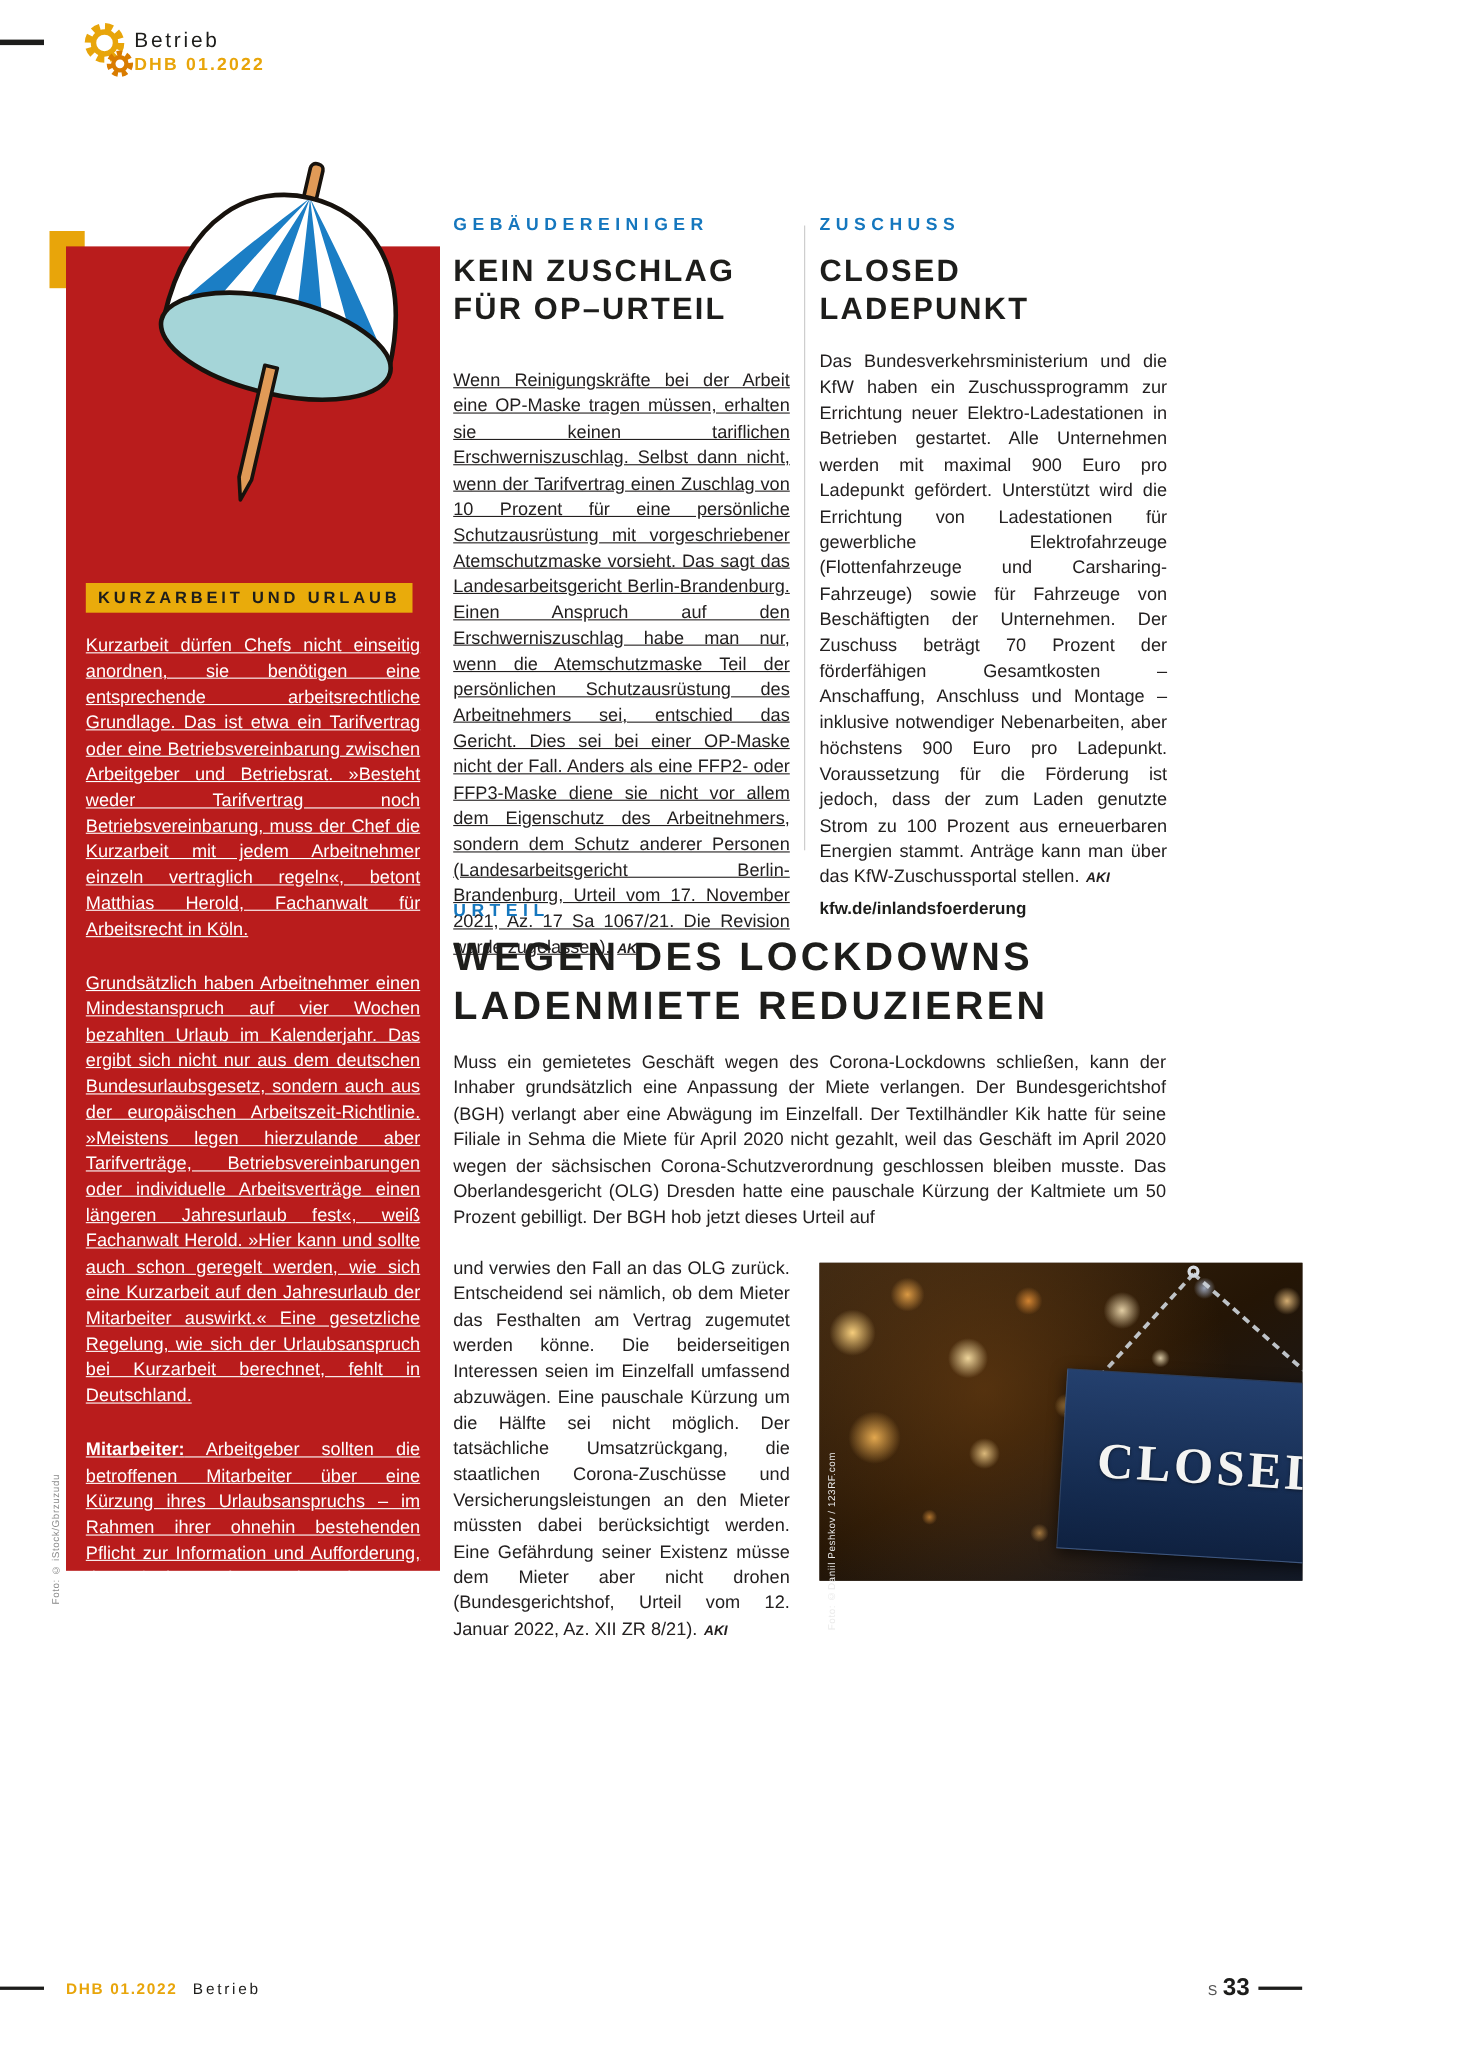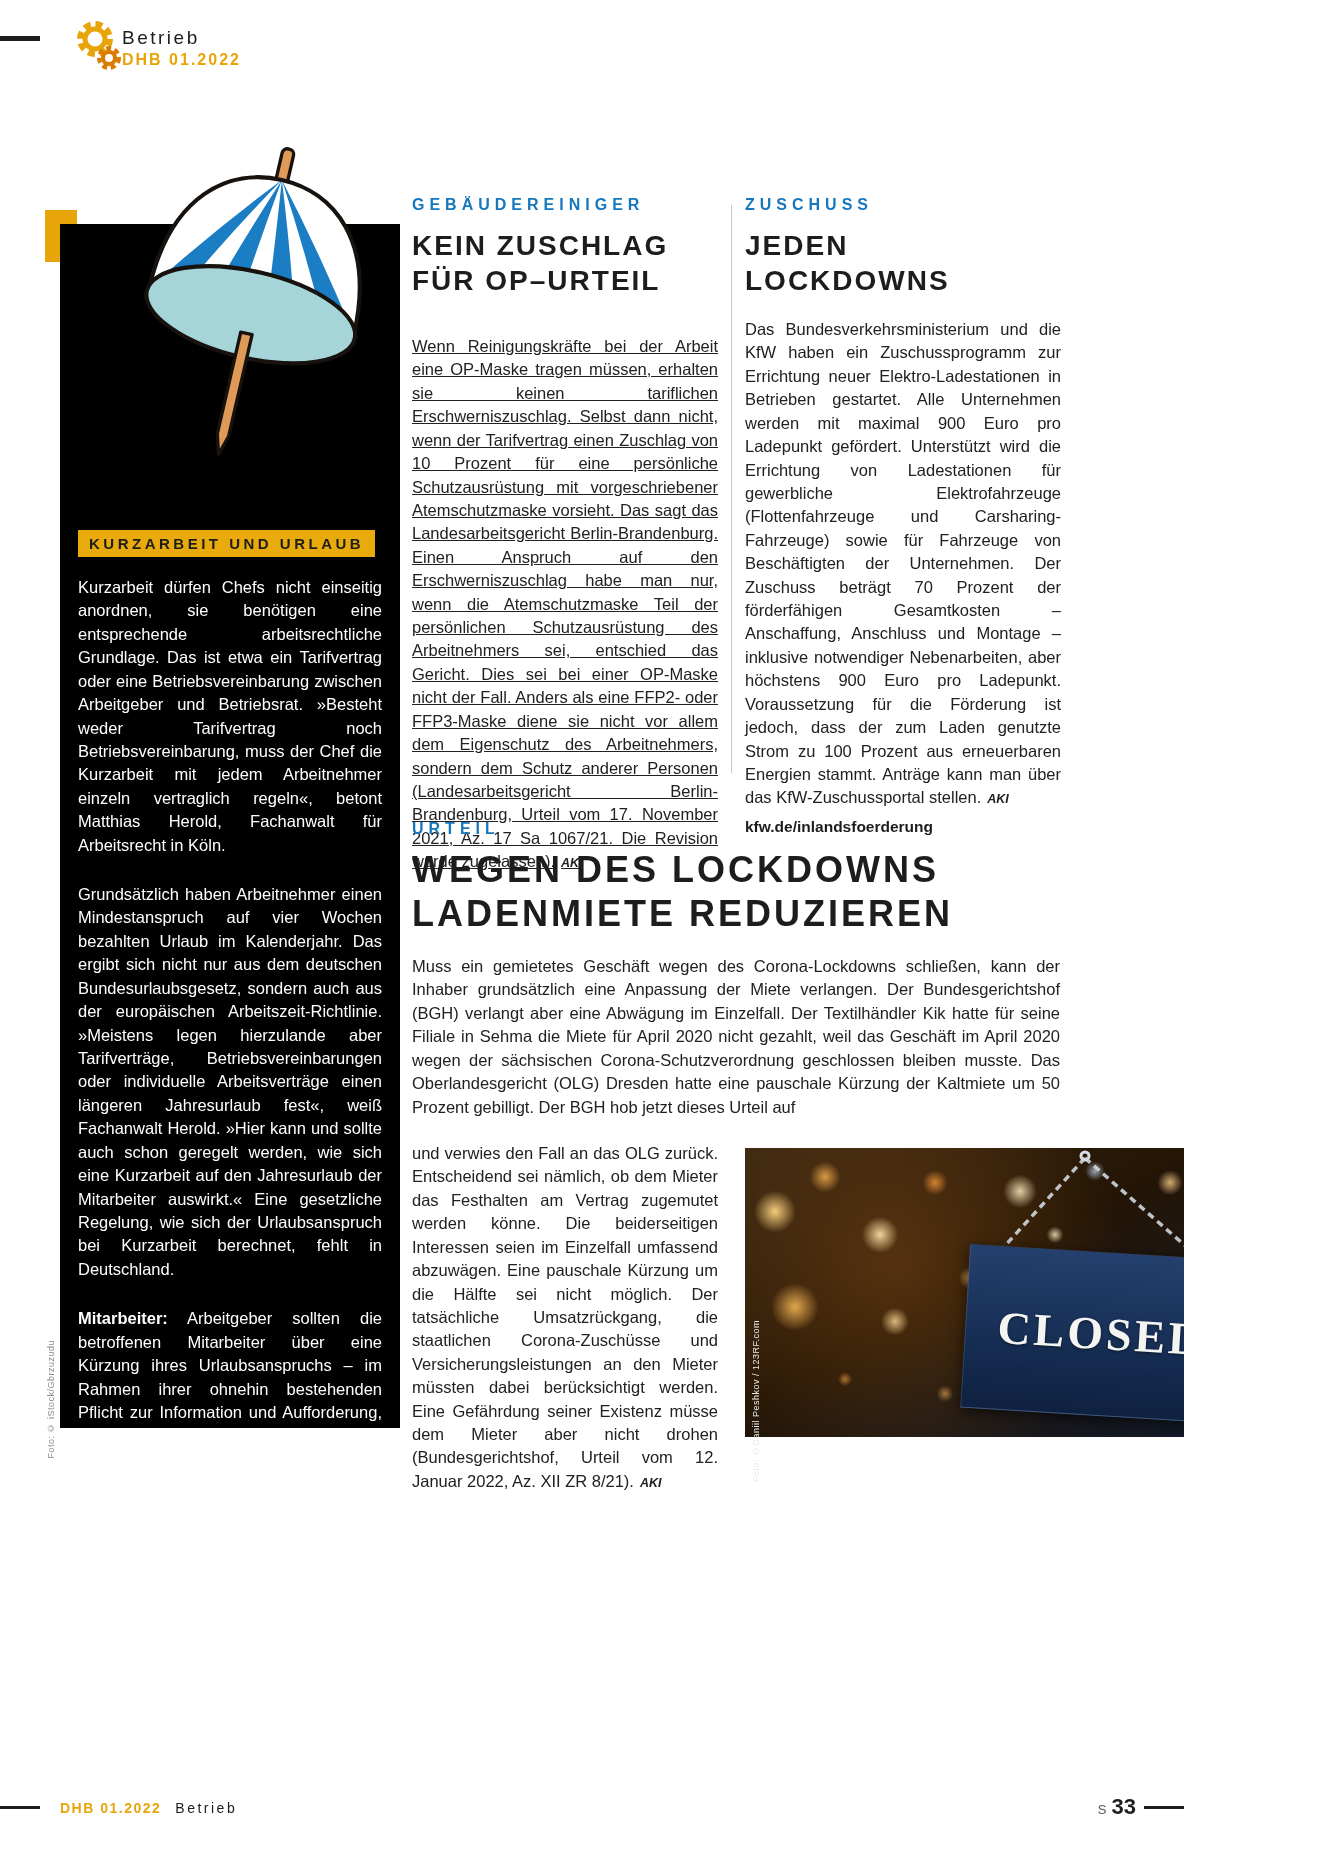--- a/index.html
+++ b/index.html
@@ -10,24 +10,24 @@
   .headline{font-weight:700;font-size:28px;line-height:1.25;letter-spacing:2px;color:#1d1d1b;}
   .headline-xl{font-weight:700;font-size:36px;line-height:1.22;letter-spacing:3px;color:#1d1d1b;}
   .body-text{font-size:16.5px;line-height:1.42;text-align:justify;color:#232020;}
   .author{font-style:italic;font-weight:700;font-size:12.5px;margin-left:6px;color:#232020;}
   .link-bold{font-weight:700;font-size:15.5px;margin-top:6px;color:#1d1d1b;}
   
   .hdr-section{position:absolute;left:122px;top:27px;font-size:19px;letter-spacing:2.5px;color:#1d1d1b;}
   .hdr-issue{position:absolute;left:122px;top:51px;font-size:16px;font-weight:700;letter-spacing:2px;color:#e8a50a;}
   
   .gold-square{position:absolute;left:45px;top:210px;width:32px;height:52px;background:#e8a50a;z-index:1;}
-  .blue-box{position:absolute;left:60px;top:224px;width:340px;height:1204px;background:#000000;z-index:2;}
+  .blue-box{position:absolute;left:60px;top:224px;width:340px;height:1204px;background:#b91c1c;z-index:2;}
   .box-label{position:absolute;left:18px;top:306px;background:#e9ab0b;color:#1d1d1b;
              font-weight:700;font-size:15px;letter-spacing:3.5px;padding:5px 11px;}
-  .box-text{position:absolute;left:18px;top:352px;width:304px;color:#fff;}
+  .box-text{position:absolute;left:18px;top:352px;width:304px;color:#fff;text-decoration:underline;}
   .box-text p{margin:0 0 26px 0;font-size:16.5px;line-height:1.42;text-align:justify;}
   .umbrella{position:absolute;left:128px;top:138px;width:250px;height:334px;z-index:3;}
   .vcredit{position:absolute;writing-mode:vertical-rl;transform:rotate(180deg);
            font-size:9px;color:#8a8a8a;letter-spacing:.5px;}
   
   .col-rule{position:absolute;left:731px;top:205px;width:1px;height:568px;background:#c9c9c9;}
   .mid-col{position:absolute;left:412px;width:306px;}
   .right-col{position:absolute;left:745px;width:316px;}
   
   .photo{position:absolute;left:745px;top:1148px;width:500px;height:289px;overflow:hidden;
@@ -127,21 +127,21 @@
     <div>FÜR OP–URTEIL</div>
   </div>
   <div class="mid-col body-text" style="top:335px;text-decoration:underline;">
     <span>Wenn Reinigungskräfte bei der Arbeit eine OP-Maske tragen müssen, erhalten sie keinen tariflichen Erschwerniszuschlag. Selbst dann nicht, wenn der Tarifvertrag einen Zuschlag von 10 Prozent für eine persönliche Schutzausrüstung mit vorgeschriebener Atemschutzmaske vorsieht. Das sagt das Landesarbeitsgericht Berlin-Brandenburg. Einen Anspruch auf den Erschwerniszuschlag habe man nur, wenn die Atemschutzmaske Teil der persönlichen Schutzausrüstung des Arbeitnehmers sei, entschied das Gericht. Dies sei bei einer OP-Maske nicht der Fall. Anders als eine FFP2- oder FFP3-Maske diene sie nicht vor allem dem Eigenschutz des Arbeitnehmers, sondern dem Schutz anderer Personen (Landesarbeitsgericht Berlin-Brandenburg, Urteil vom 17. November 2021, Az. 17 Sa 1067/21. Die Revision wurde zugelassen).</span><span class="author">AKI</span>
   </div>
 
   <div class="right-col" style="top:196px;">
     <span class="kicker">ZUSCHUSS</span>
   </div>
   <div class="right-col headline" style="top:228px;">
-    <div>JEDEN LOCKDOWNS</div>
+    <div>CLOSED LADEPUNKT</div>
   </div>
   <div class="right-col body-text" style="top:318px;">
     <span>Das Bundesverkehrsministerium und die KfW haben ein Zuschussprogramm zur Errichtung neuer Elektro-Ladestationen in Betrieben gestartet. Alle Unternehmen werden mit maximal 900 Euro pro Ladepunkt gefördert. Unterstützt wird die Errichtung von Ladestationen für gewerbliche Elektrofahrzeuge (Flottenfahrzeuge und Carsharing-Fahrzeuge) sowie für Fahrzeuge von Beschäftigten der Unternehmen. Der Zuschuss beträgt 70 Prozent der förderfähigen Gesamtkosten – Anschaffung, Anschluss und Montage – inklusive notwendiger Nebenarbeiten, aber höchstens 900 Euro pro Ladepunkt. Voraussetzung für die Förderung ist jedoch, dass der zum Laden genutzte Strom zu 100 Prozent aus erneuerbaren Energien stammt. Anträge kann man über das KfW-Zuschussportal stellen.</span><span class="author">AKI</span>
     <div class="link-bold">kfw.de/inlandsfoerderung</div>
   </div>
 
   <div class="mid-col" style="top:820px;">
     <span class="kicker">URTEIL</span>
   </div>
   <div class="mid-col headline-xl" style="top:848px;width:660px;">

